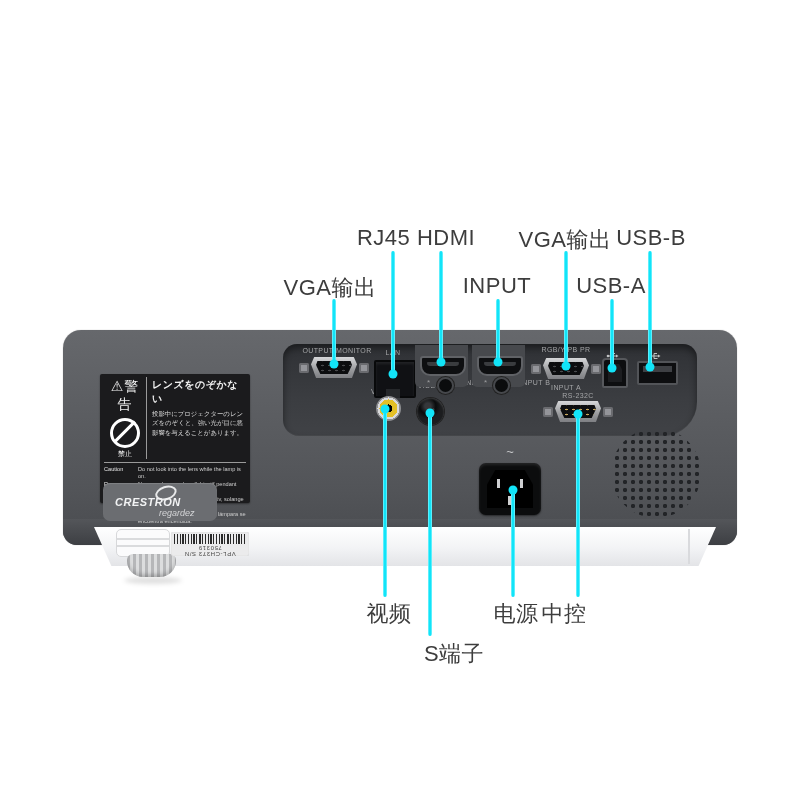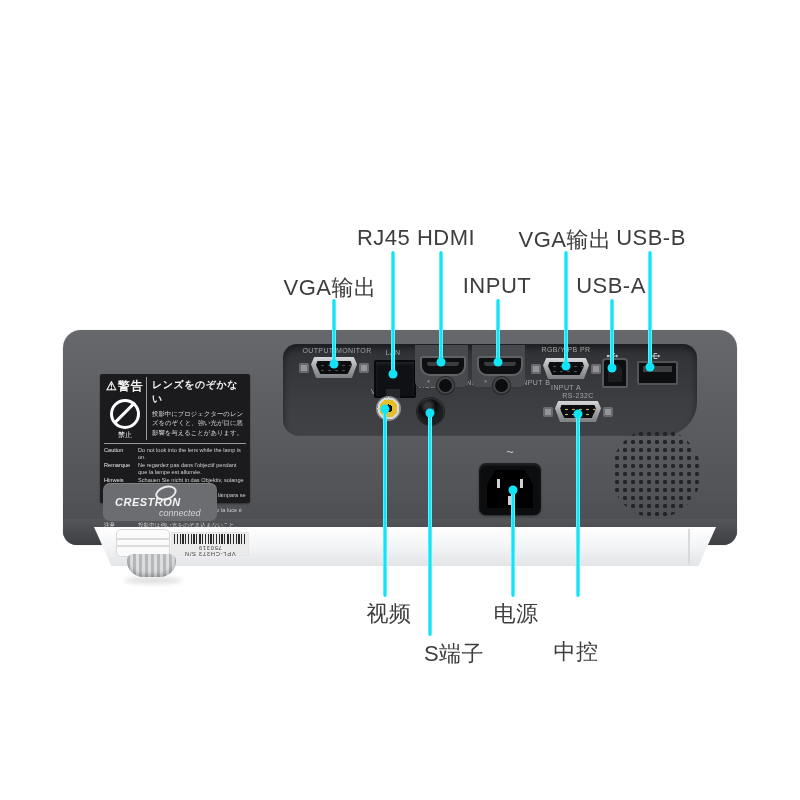--- a/index.html
+++ b/index.html
@@ -95,21 +95,21 @@
   .speaker{position:absolute;left:611px;top:428px;width:90px;height:90px;border-radius:50%;
     background-image:radial-gradient(#222427 1.9px,transparent 2.4px);background-size:8px 8px;
     background-position:2px 2px;}
 
   
   .warn{position:absolute;left:100px;top:374px;width:150px;height:129px;background:#1b1b1d;
         color:#f2f2f2;border-radius:2px;box-shadow:0 1px 2px rgba(0,0,0,.4);padding:3px 4px;
         box-sizing:border-box;}
   .warn-top{display:flex;border-bottom:1px solid #9a9a9a;padding-bottom:3px;}
   .warn-left{width:42px;border-right:1px solid #9a9a9a;text-align:center;padding-top:1px;}
-  .warn-head{font-size:12px;font-weight:bold;letter-spacing:1px;}
+  .warn-head{font-size:14px;font-weight:normal;letter-spacing:1px;}
   .no-sign{position:relative;width:24px;height:24px;border:3px solid #fff;border-radius:50%;
            margin:4px auto 1px;}
   .no-sign::after{content:"";position:absolute;left:-2px;top:9px;width:28px;height:3px;background:#fff;
            transform:rotate(-45deg);}
   .warn-prohibit{font-size:7px;}
   .warn-right{flex:1;padding:1px 0 0 5px;}
   .warn-title{font-size:10px;font-weight:bold;margin-bottom:3px;letter-spacing:.5px;}
   .warn-body{font-size:6.4px;line-height:1.45;color:#ddd;}
   .warn-rows{margin-top:3px;}
   .warn-row{display:flex;font-size:5.6px;line-height:1.2;margin-bottom:1.6px;color:#e8e8e8;}
@@ -194,21 +194,21 @@
           <div class="warn-row-label">注意</div>
           <div class="warn-row-text">投影中は強い光をのぞき込まないこと。</div>
         </div>
       </div>
     <div class="warn-part">4-410-433-01</div>
   </div>
 
   <div class="crestron">
     <div class="oval"></div>
     <div class="brand">CRESTRON</div>
-    <div class="sub">connected</div>
+    <div class="sub">regardez</div>
   </div>
 
   <div class="port-label" style="left:337px;top:347px;">OUTPUT/MONITOR</div>
   <div class="port-label" style="left:393px;top:349px;">LAN</div>
   <div class="port-label" style="left:566px;top:346px;">RGB/Y PB PR</div>
   <div class="port-label" style="left:566px;top:384px;">INPUT A</div>
   <div class="port-label" style="left:578px;top:392px;">RS-232C</div>
   <div class="port-label" style="left:388px;top:388px;">VIDEO IN</div>
   <div class="port-label" style="left:431px;top:382px;">S VIDEO IN</div>
   <div class="port-label" style="left:464px;top:379px;transform:none;">INPUT C</div>
@@ -299,16 +299,16 @@
       <div class="callout-line tip-top" style="left: 513px; top: 488px; height: 109px;"></div>
       <div class="callout-line tip-top" style="left: 578px; top: 412px; height: 185px;"></div>
       <div class="callout-label" style="left: 416px; top: 225px;">RJ45 HDMI</div>
       <div class="callout-label" style="left: 565px; top: 225px;">VGA输出</div>
       <div class="callout-label" style="left: 651px; top: 225px;">USB-B</div>
       <div class="callout-label" style="left: 330px; top: 273px;">VGA输出</div>
       <div class="callout-label" style="left: 497px; top: 273px;">INPUT</div>
       <div class="callout-label" style="left: 611px; top: 273px;">USB-A</div>
       <div class="callout-label" style="left: 389px; top: 599px;">视频</div>
       <div class="callout-label" style="left: 516px; top: 599px;">电源</div>
-      <div class="callout-label" style="left: 576px; top: 599px; margin-top: 38px;">中控</div>
+      <div class="callout-label" style="left: 564px; top: 599px;">中控</div>
       <div class="callout-label" style="left: 432px; top: 639px; margin-left: 22px;">S端子</div>
     </div>
 </div>
 
 </body></html>

